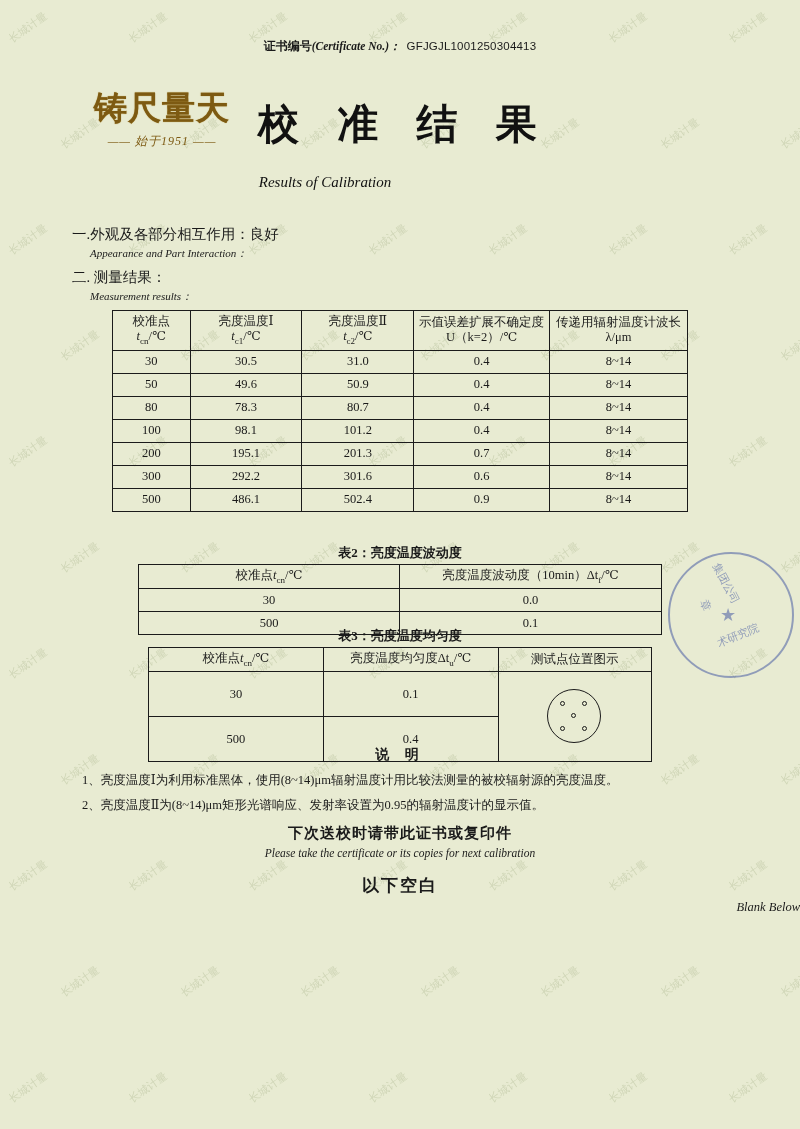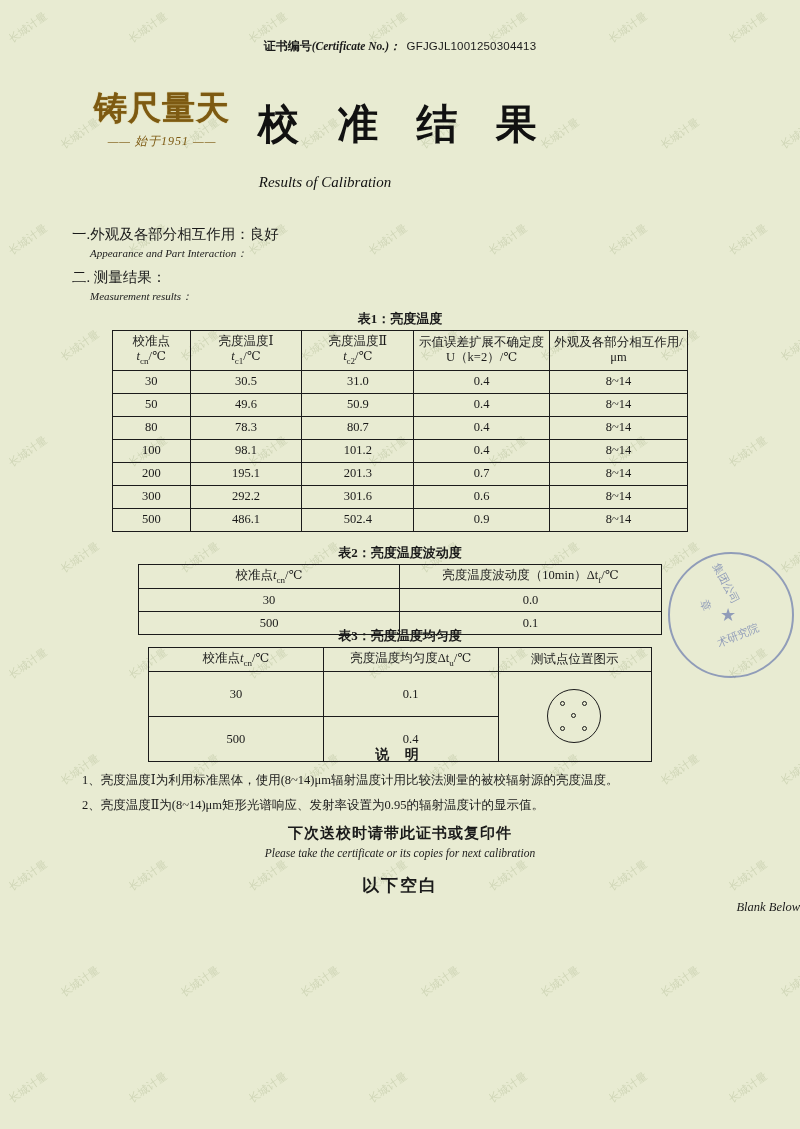--- a/index.html
+++ b/index.html
@@ -378,38 +378,37 @@
       <div class="sec-cn">一.外观及各部分相互作用：良好</div>
       <div class="sec-en">Appearance and Part Interaction：</div>
     </div>
 
     <div class="sec" style="top:268px;font-family:Liberation Serif, serif;">
       <div class="sec-cn">二. 测量结果：</div>
       <div class="sec-en">Measurement results：</div>
     </div>
 
     <div id="table1-wrap">
-      <div class="tbl-caption">表1：亮度温度</div>
       <table class="grid" id="table1">
         <thead>
           <tr>
             <td style="width:76px;">
               <span>校准点</span><br>
               <span class="ital">t</span><span class="sub">cn</span><span>/℃</span>
             </td>
             <td style="width:112px;">
               <span>亮度温度Ⅰ</span><br>
               <span class="ital">t</span><span class="sub">c1</span><span>/℃</span>
             </td>
             <td style="width:112px;">
               <span>亮度温度Ⅱ</span><br>
               <span class="ital">t</span><span class="sub">c2</span><span>/℃</span>
             </td>
             <td style="width:136px;">示值误差扩展不确定度U（k=2）/℃</td>
-            <td style="width:140px;">外观及各部分相互作用/μm</td>
+            <td style="width:140px;">传递用辐射温度计波长λ/μm</td>
           </tr>
         </thead>
         <tbody id="table1-body">
             <tr>
               <td>30</td>
               <td>30.5</td>
               <td>31.0</td>
               <td>0.4</td>
               <td>8~14</td>
             </tr>

